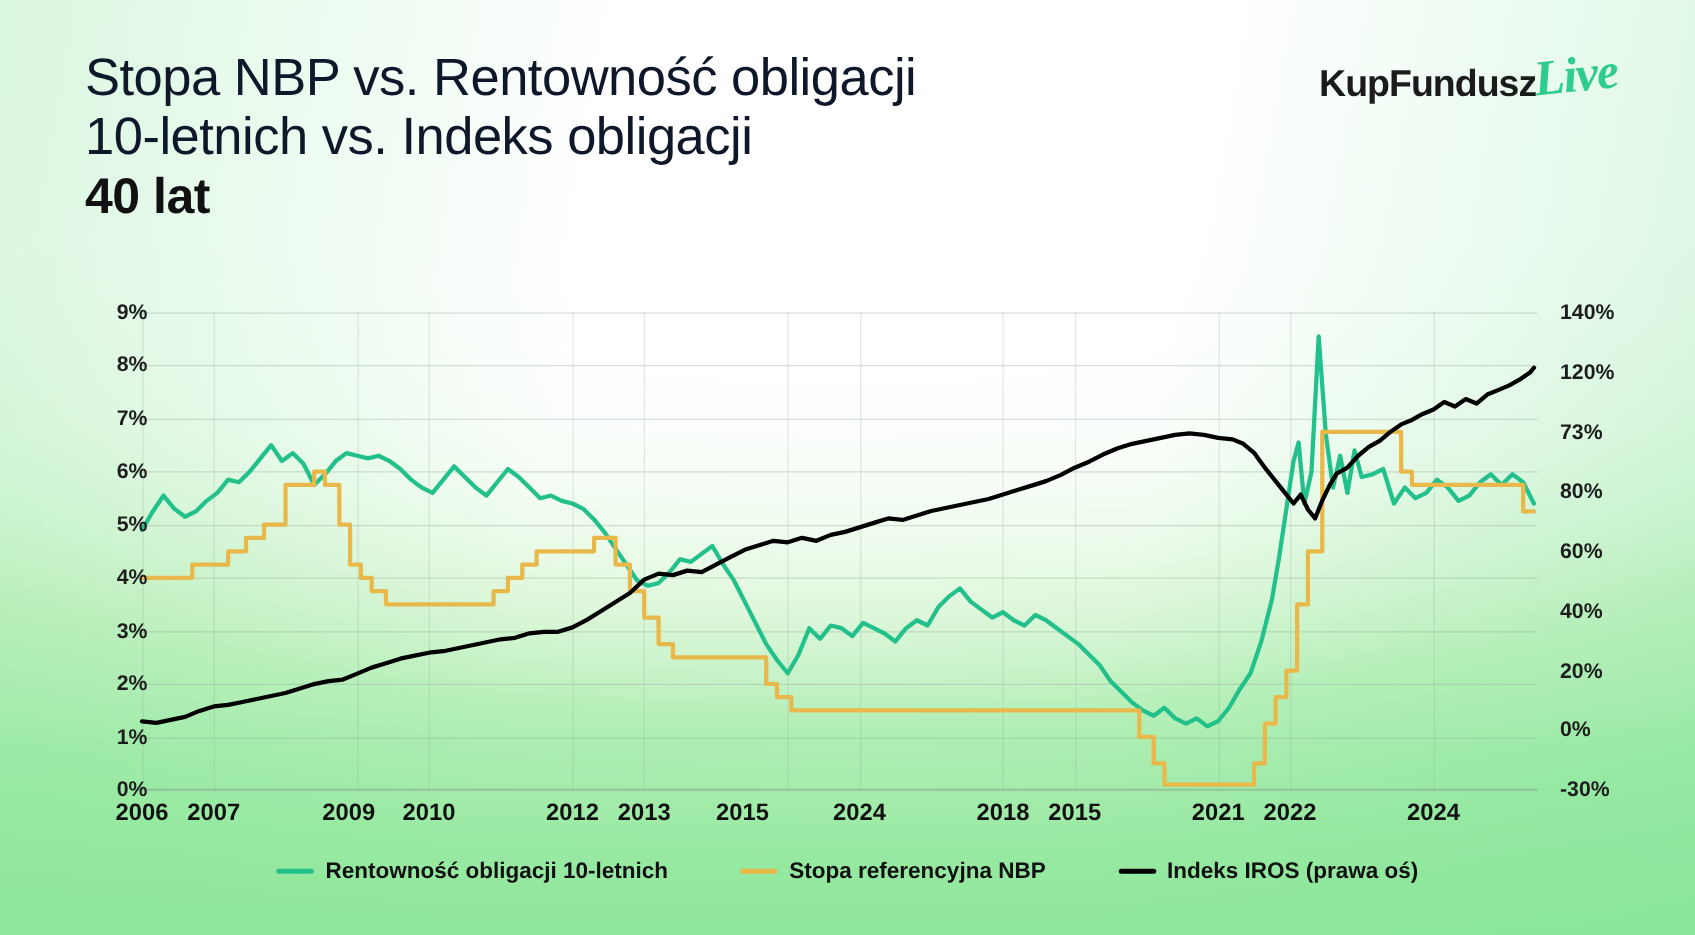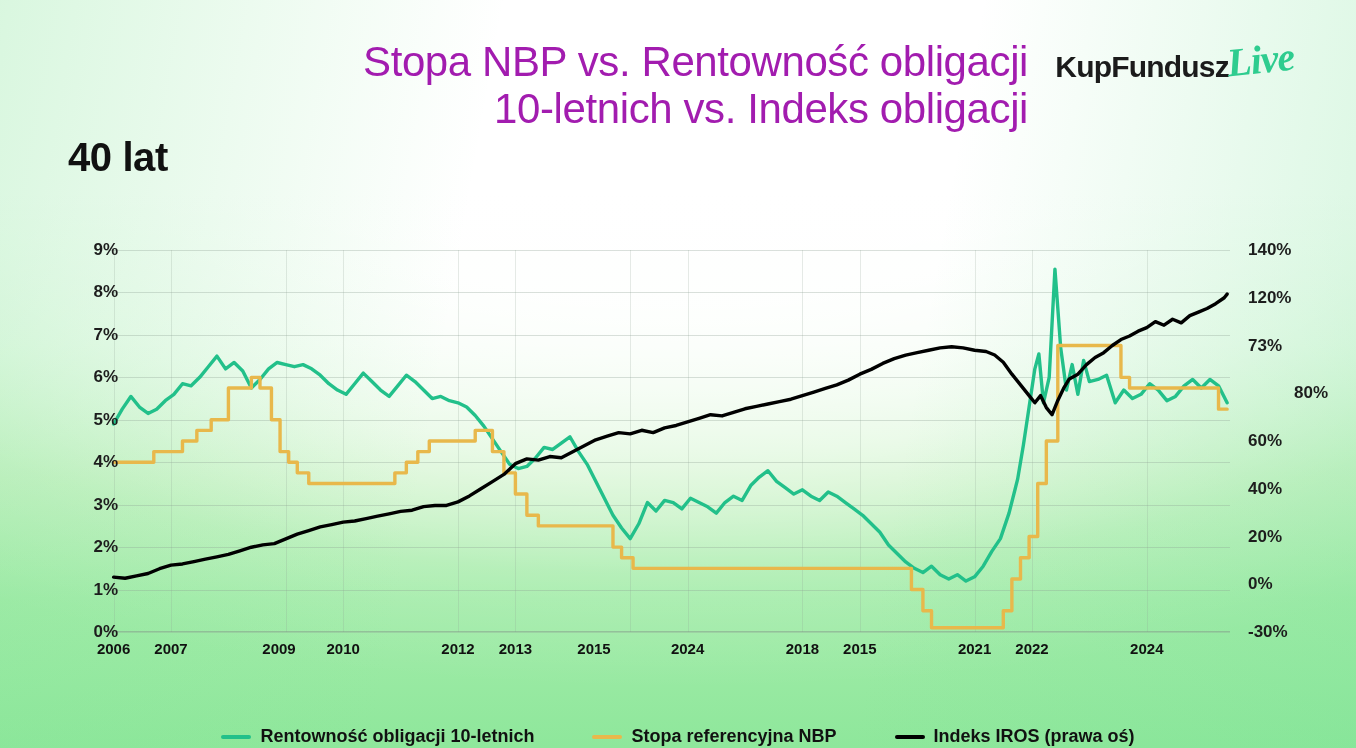--- a/index.html
+++ b/index.html
@@ -17,22 +17,22 @@
   }
   #bg-tint {
     position:absolute; inset:0;
     background:linear-gradient(100deg, rgba(130,228,150,0.30) 0%, rgba(255,255,255,0) 34%, rgba(255,255,255,0) 66%, rgba(120,226,150,0.30) 100%);
   }
   .layer { position:absolute; inset:0; }
 
   
   #header { position:absolute; left:68px; top:38px; width:960px; }
   #page-title {
-    font-size:42px; line-height:1.12; font-weight:400; color:#a21caf;
-    letter-spacing:-0.4px; white-space:pre-line;text-align:right;
+    font-size:42px; line-height:1.12; font-weight:400; color:#0f172a;
+    letter-spacing:-0.4px; white-space:pre-line;
   }
   #page-subtitle {
     font-size:40px; line-height:1.15; font-weight:700; color:#111111;
     letter-spacing:-0.4px; margin-top:2px;
   }
 
   
   #logo { position:absolute; right:62px; top:40px; display:flex; align-items:baseline; }
   #logo-word { font-size:30px; font-weight:700; color:#1b1b1b; letter-spacing:-0.8px; }
   #logo-live {
@@ -49,31 +49,31 @@
 
   .ylabel-left {
     position:absolute; right:1238px; width:60px; text-align:right;
     font-size:17px; font-weight:700; color:#1d1d1d; transform:translateY(-50%);
   }
   .ylabel-right {
     position:absolute; left:1248px; width:80px; text-align:left;
     font-size:17px; font-weight:700; color:#1d1d1d; transform:translateY(-50%);
   }
   .xlabel {
-    position:absolute; top:640px; font-size:15px; font-weight:700; color:#111111;
+    position:absolute; top:640px; font-size:19px; font-weight:700; color:#111111;
     transform:translateX(-50%); white-space:nowrap;
   }
 
   svg#chart-svg { position:absolute; left:0; top:0; overflow:visible; }
   svg#chart-svg path { fill:none; stroke-linejoin:round; stroke-linecap:round; }
 
   
   #legend {
     position:absolute; left:0; right:0; top:686px;
-    display:flex; justify-content:center; align-items:center; gap:58px;margin-top:40px;
+    display:flex; justify-content:center; align-items:center; gap:58px;
   }
   .legend-item { display:flex; align-items:center; gap:9px; }
   .legend-swatch { width:30px; height:4px; border-radius:2px; }
   .legend-label { font-size:18px; font-weight:700; color:#111111; white-space:nowrap; }
 </style>
 </head>
 <body>
 
 <div id="bg-grad"></div>
 <div id="bg-tint"></div>
@@ -136,21 +136,21 @@
       <div class="ylabel-left" style="top: 334.9px;">7%</div>
       <div class="ylabel-left" style="top: 292.4px;">8%</div>
       <div class="ylabel-left" style="top: 250px;">9%</div>
     </div>
   <div id="ylabels-right">
       <div class="ylabel-right" style="top: 632px;">-30%</div>
       <div class="ylabel-right" style="top: 584.3px;">0%</div>
       <div class="ylabel-right" style="top: 536.5px;">20%</div>
       <div class="ylabel-right" style="top: 488.8px;">40%</div>
       <div class="ylabel-right" style="top: 441px;">60%</div>
-      <div class="ylabel-right" style="top: 393.3px; text-align: right;">80%</div>
+      <div class="ylabel-right" style="top: 393.3px;">80%</div>
       <div class="ylabel-right" style="top: 345.5px;">73%</div>
       <div class="ylabel-right" style="top: 297.8px;">120%</div>
       <div class="ylabel-right" style="top: 250px;">140%</div>
     </div>
   <div id="xlabels">
       <div class="xlabel" style="left: 113.6px;">2006</div>
       <div class="xlabel" style="left: 171px;">2007</div>
       <div class="xlabel" style="left: 279px;">2009</div>
       <div class="xlabel" style="left: 343.2px;">2010</div>
       <div class="xlabel" style="left: 458px;">2012</div>

